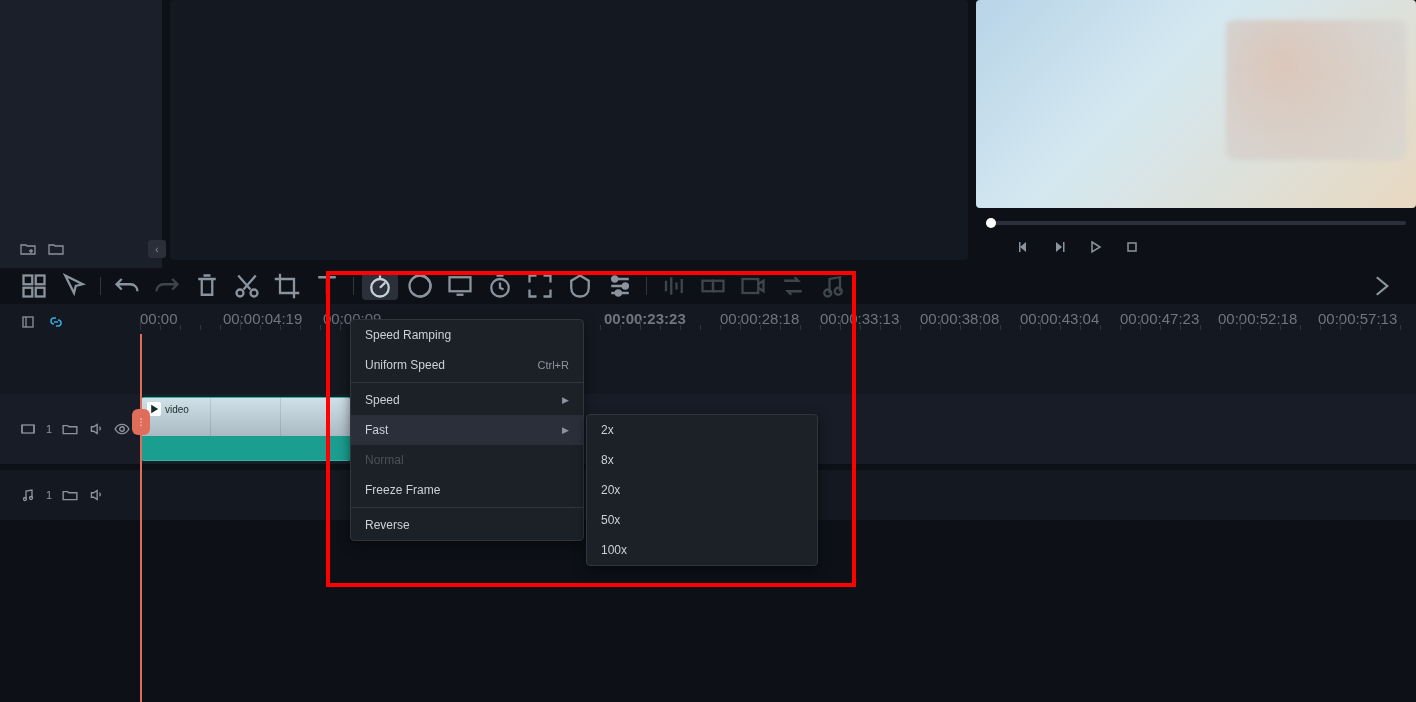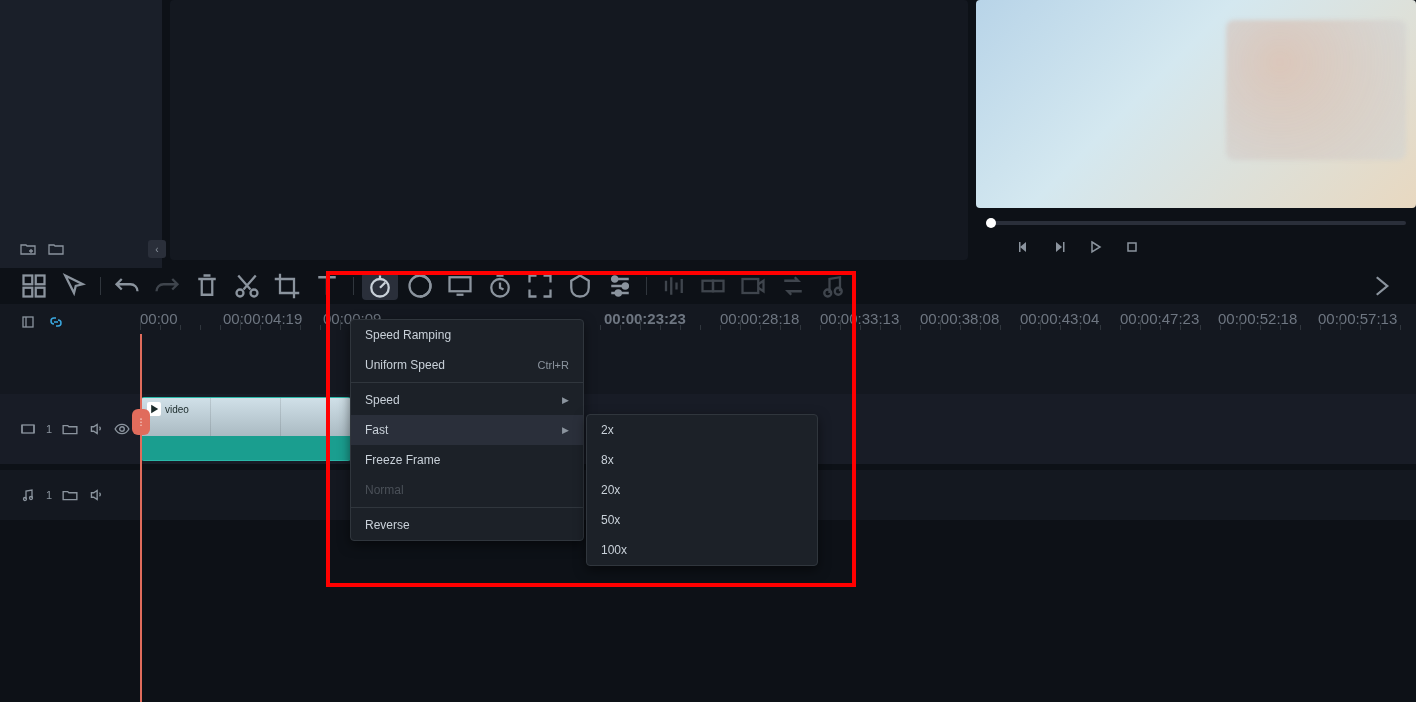--- a/index.html
+++ b/index.html
@@ -415,25 +415,25 @@
   </div>
   <div class="menu-sep"></div>
   <div class="menu-item">
     <span>Speed</span>
     <span class="menu-arrow">▶</span>
   </div>
   <div class="menu-item hovered">
     <span>Fast</span>
     <span class="menu-arrow">▶</span>
   </div>
+  <div class="menu-item disabled">
+    <span>Normal</span>
+  </div>
   <div class="menu-item">
     <span>Freeze Frame</span>
-  </div>
-  <div class="menu-item disabled">
-    <span>Normal</span>
   </div>
   <div class="menu-sep"></div>
   <div class="menu-item">
     <span>Reverse</span>
   </div>
 </div>
 
 <div class="context-menu submenu" style="left:586px; top:414px;" id="fast-submenu">
 <div class="menu-item">2x</div>
     <div class="menu-item">8x</div>

